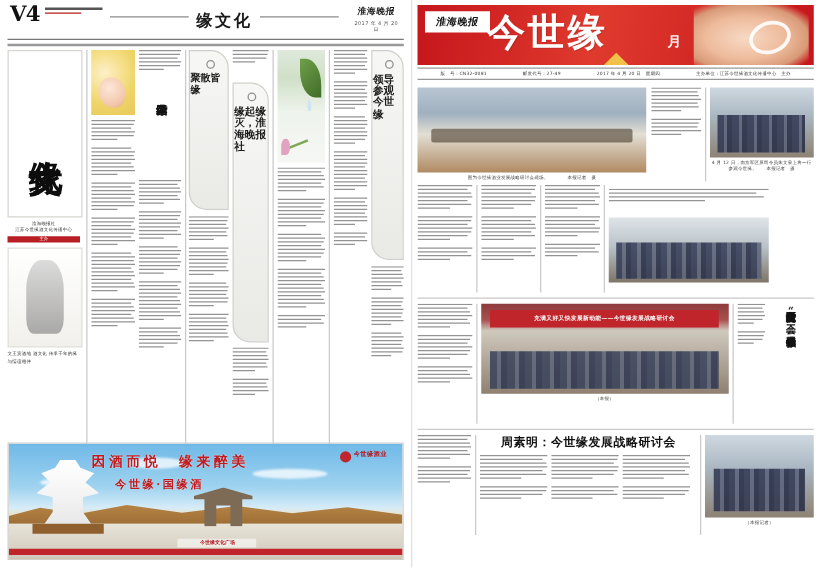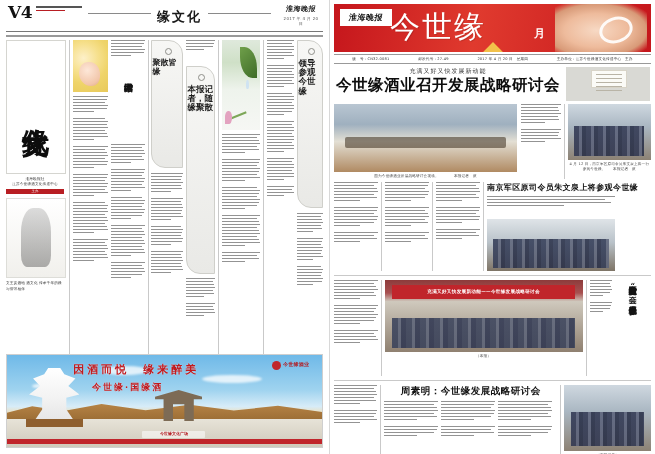--- a/index.html
+++ b/index.html
@@ -99,21 +99,21 @@
   .l-ad .plate .pt{font-size:4px;color:#b3191f;text-align:center;line-height:1.6;font-weight:700;}
 
   
   .page-r{position:relative;width:325px;height:454px;background:#fff;box-sizing:border-box;}
   .masthead{position:relative;margin:4px 4px 0 4px;height:48px;
      background:linear-gradient(100deg,#c5161c 0%,#e03a2e 45%,#c5161c 100%);overflow:hidden;}
   .masthead .logobox{position:absolute;left:6px;top:5px;width:52px;height:17px;background:#fff;
      display:flex;align-items:center;justify-content:center;}
   .masthead .logobox .lb{font-family:"DejaVu Serif","Liberation Serif",serif;font-size:8px;font-weight:700;color:#111;letter-spacing:.5px;transform:skewX(-10deg);}
   .masthead .big{position:absolute;left:56px;top:4px;font-family:"DejaVu Serif","Liberation Serif",serif;
-     font-size:30px;font-weight:400;color:#fff;letter-spacing:2px;line-height:1.25;
+     font-size:30px;font-weight:700;color:#fff;letter-spacing:2px;line-height:1.25;
      text-shadow:1px 1px 0 rgba(0,0,0,.12);}
   .masthead .sub{position:absolute;left:200px;top:22px;font-family:"DejaVu Serif","Liberation Serif",serif;
      font-size:11px;font-weight:700;color:#fff;letter-spacing:4px;}
   .masthead .hands{position:absolute;right:4px;top:0;width:92px;height:48px;
      background:radial-gradient(ellipse at 45% 55%,#f7d9c4 0%,#eebb9c 45%,#d89a78 70%,rgba(197,22,28,0) 86%);}
   .masthead .bangle{position:absolute;right:18px;top:13px;width:28px;height:20px;border:3px solid #fff;border-radius:50%;opacity:.9;transform:rotate(-18deg);}
   .masthead .diamond{position:absolute;left:50%;bottom:-7px;width:14px;height:14px;margin-left:-7px;background:#f2c14a;transform:rotate(45deg);}
 
   .r-info{margin:2px 4px 0 4px;border-top:1px solid #999;border-bottom:1px solid #999;height:10px;
      display:flex;align-items:center;justify-content:space-around;padding:0 4px;box-sizing:border-box;}
@@ -360,21 +360,21 @@
 
       <div class="col" style="width:36px">
         <div class="copy" style="height:22px">
           <div class="ln s1"></div>
             <div class="ln s3"></div>
             <div class="ln s2"></div>
             <div class="ln s4"></div>
         </div>
         <div class="card" style="height:208px;margin-top:4px">
           <div class="ct">
-            <div class="vt" style="font-size:8.5px">本报记者，随缘聚散</div>
+            <div class="vt" style="font-size:8.5px">缘起缘灭，淮海晚报社</div>
           </div>
         </div>
         <div class="copy" style="height:80px;margin-top:4px">
           <div class="ln s1"></div>
             <div class="ln s2"></div>
             <div class="ln s3"></div>
             <div class="ln s1"></div>
           <div class="ln s2"></div>
             <div class="ln s3"></div>
             <div class="ln s4"></div>
@@ -573,35 +573,20 @@
 
     <div class="r-info">
       <span>版　号：CN32-0081</span>
       <span>邮发代号：27-49</span>
       <span>2017 年 4 月 20 日　星期四</span>
       <span>主办单位：江苏今世缘酒文化传播中心　主办</span>
     </div>
 
     <div class="r-body">
 
-      <div style="display:flex;gap:4px">
-        <div style="width:228px">
-          <div class="shoulder">充满又好又快发展新动能</div>
-          <div class="mainhl">今世缘酒业召开发展战略研讨会</div>
-        </div>
-        <div class="rph" style="width:84px;height:34px">
-          <div class="doc">
-            <div class="l"></div>
-              <div class="l"></div>
-              <div class="l"></div>
-              <div class="l"></div>
-              <div class="l"></div>
-          </div>
-        </div>
-      </div>
 
       <div style="display:flex;gap:4px;margin-top:3px">
         <div style="width:186px">
           <div class="rph meet" style="height:68px"></div>
           <div class="cap" style="margin-top:2px">图为今世缘酒业发展战略研讨会现场。　　　　本报记者　摄</div>
         </div>
         <div style="width:130px;display:flex;gap:3px">
           <div class="copy" style="width:40px;height:72px">
             <div class="ln s1"></div>
               <div class="ln s2"></div>
@@ -688,21 +673,20 @@
           <div class="ln s3"></div>
             <div class="ln s4"></div>
             <div class="ln gap"></div>
           <div class="ln s1"></div>
             <div class="ln s2"></div>
             <div class="ln s3"></div>
             <div class="ln s4"></div>
         </div>
         <div class="rule-v"></div>
         <div style="width:128px">
-          <div class="hl2">南京军区原司令员朱文泉上将参观今世缘</div>
           <div class="copy" style="height:20px;margin-top:3px">
             <div class="ln s1"></div>
               <div class="ln s2"></div>
               <div class="ln s3"></div>
               <div class="ln s4"></div>
           </div>
           <div class="rph tour" style="height:52px;margin-top:3px"></div>
         </div>
       </div>
 

